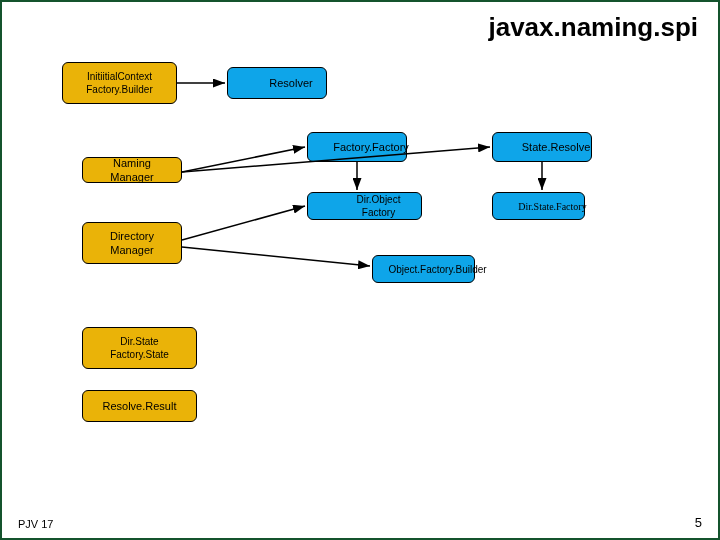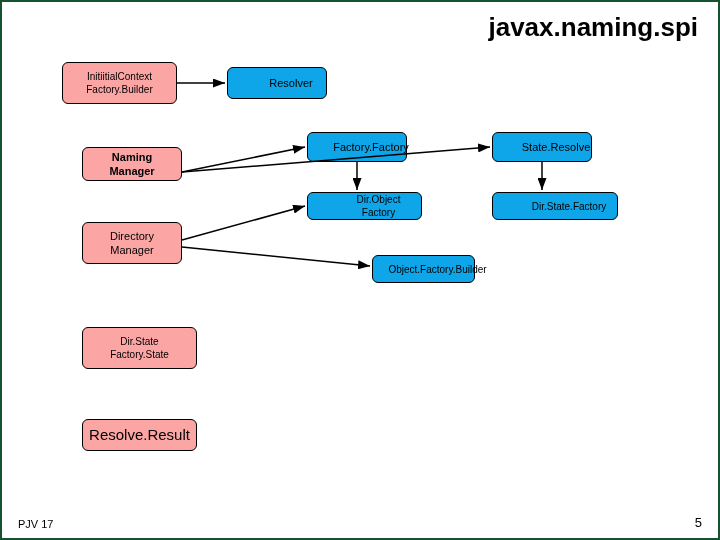--- a/index.html
+++ b/index.html
@@ -54,21 +54,21 @@
       display: flex;
       align-items: center;
       justify-content: center;
       text-align: center;
       font-size: 11px;
       font-weight: normal;
       line-height: 1.3;
       padding: 2px 6px;
     }
     .box-green { background: #0ea5e9; padding-left: 34px; }
-    .box-orange { background: #fca5a5; color: #000; }
+    .box-orange { background: #eab308; color: #000; }
 
     
     .arrows-svg {
       position: absolute;
       top: 0;
       left: 0;
       width: 720px;
       height: 540px;
       pointer-events: none;
     }
@@ -90,48 +90,48 @@
   </div>
 
   <div class="box box-green" style="left:305px; top:130px; width:100px; height:30px;">
     <span>Factory.Factory</span>
   </div>
 
   <div class="box box-green" style="left:490px; top:130px; width:100px; height:30px;">
     <span>State.Resolve</span>
   </div>
 
-  <div class="box box-orange" style="left:80px; top:145px; width:100px; height:34px;font-weight:bold;">
+  <div class="box box-orange" style="left:80px; top:155px; width:100px; height:26px;">
     <span style="white-space:pre-line;">Naming
 Manager</span>
   </div>
 
   <div class="box box-green" style="left:305px; top:190px; width:115px; height:28px; font-size:10px;">
     <span>Dir.Object Factory</span>
   </div>
 
-  <div class="box box-green" style="left:490px; top:190px; width:126px; height:28px; font-size:10px;">
+  <div class="box box-green" style="left:490px; top:190px; width:93px; height:28px; font-size:10px;font-family:Liberation Serif, serif;">
     <span>Dir.State.Factory</span>
   </div>
 
   <div class="box box-orange" style="left:80px; top:220px; width:100px; height:42px;">
     <span style="white-space:pre-line;">Directory
 Manager</span>
   </div>
 
   <div class="box box-green" style="left:370px; top:253px; width:103px; height:28px; font-size:10px;">
     <span>Object.Factory.Builder</span>
   </div>
 
   <div class="box box-orange" style="left:80px; top:325px; width:115px; height:42px; font-size:10px;">
     <span style="white-space:pre-line;">Dir.State
 Factory.State</span>
   </div>
 
-  <div class="box box-orange" style="left:80px; top:417px; width:115px; height:32px; font-size:15px;">
+  <div class="box box-orange" style="left:80px; top:388px; width:115px; height:32px; font-size:11px;">
     <span>Resolve.Result</span>
   </div>
 
   <div class="slide-footer-left">PJV 17</div>
   <div class="slide-footer-right">5</div>
 
   <svg class="arrows-svg">
     <defs>
       <marker id="arrowhead" markerWidth="8" markerHeight="6" refX="8" refY="3" orient="auto">
         <polygon points="0 0, 8 3, 0 6" fill="#000"></polygon>

